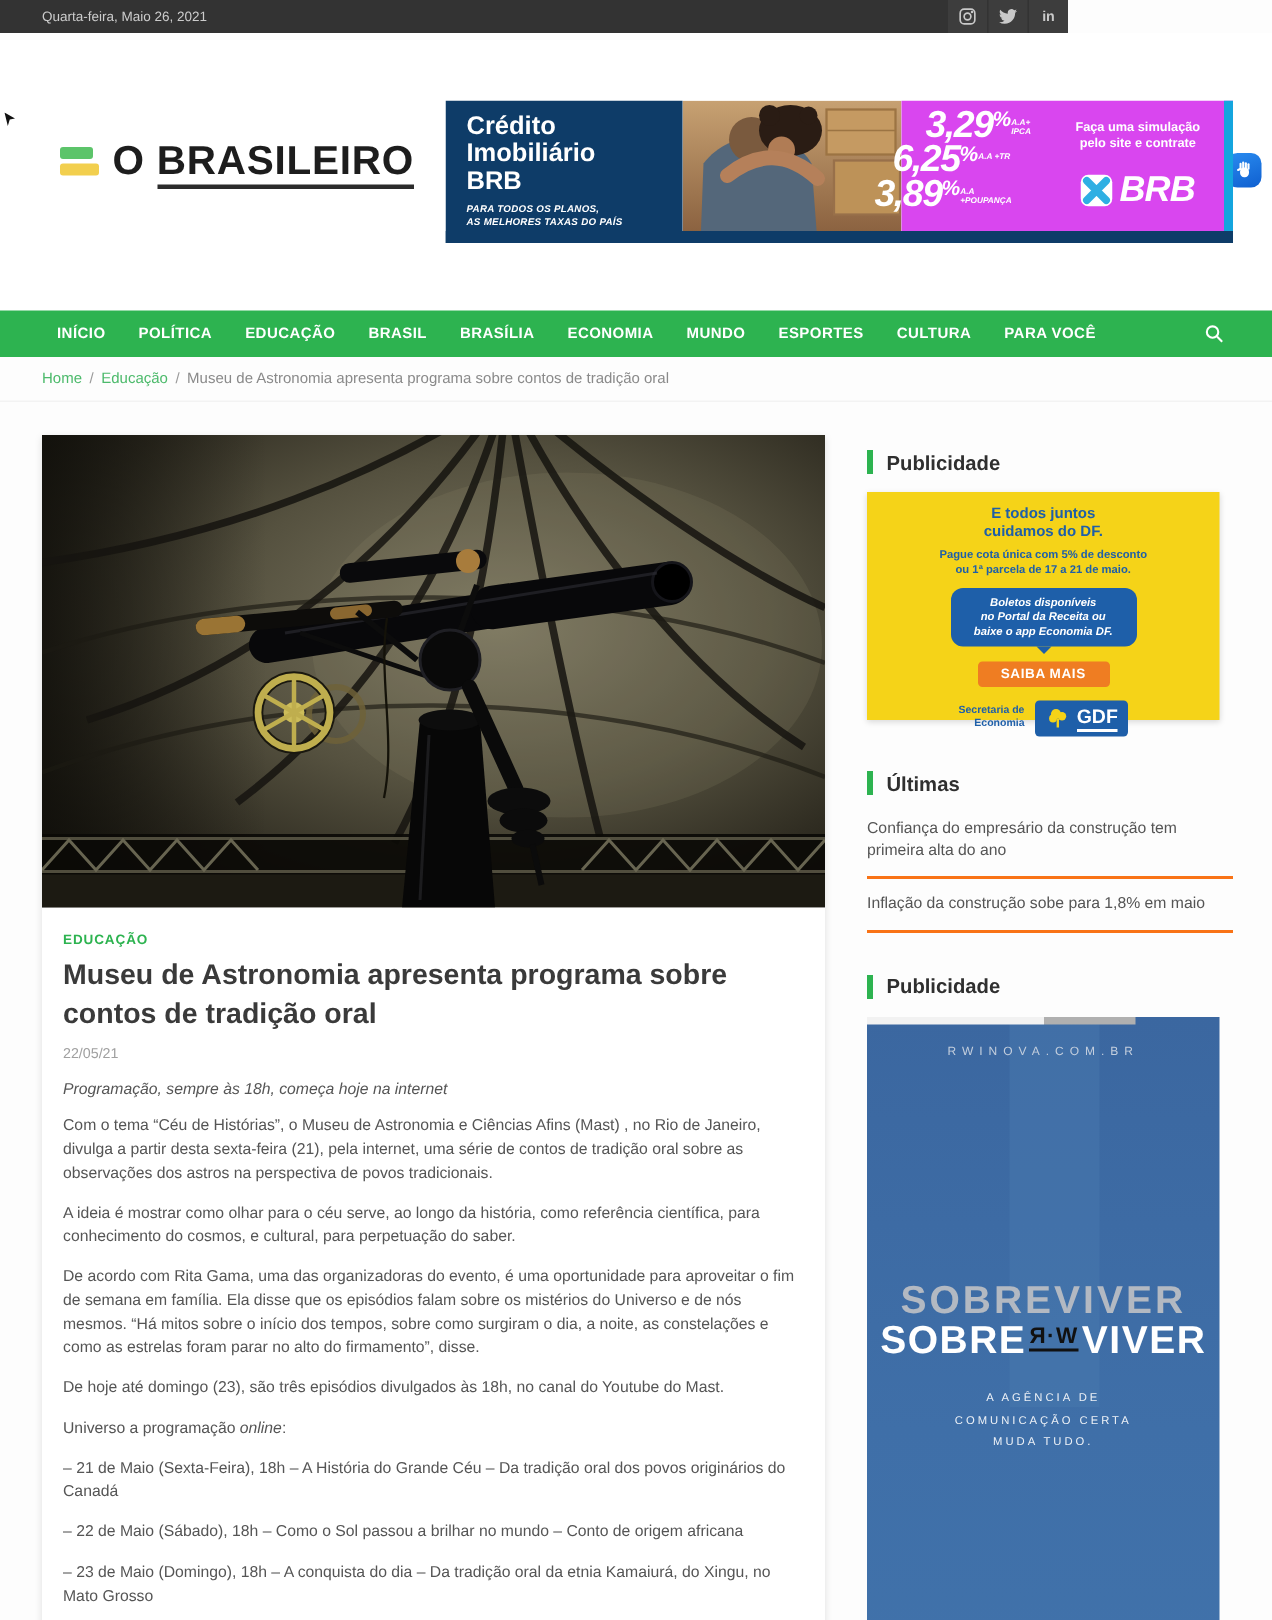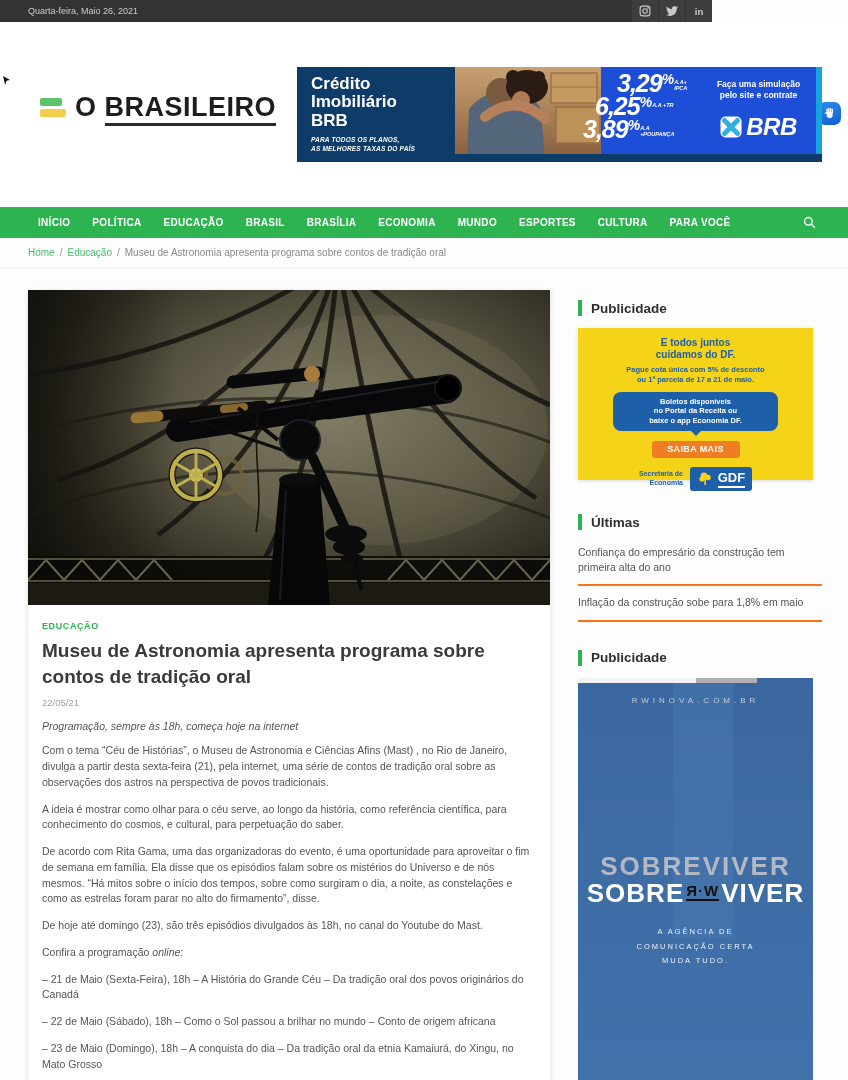--- a/index.html
+++ b/index.html
@@ -25,21 +25,21 @@
   .bar-yellow { width:26px; height:8px; background:#f2cf4e; border-radius:2px; }
   .logo-text { font-size:27px; font-weight:800; color:#1d1d1d; letter-spacing:0.5px; }
   .logo-underline { border-bottom:3px solid #2b2b2b; padding-bottom:1px; }
 
   
   .brb-banner { position:absolute; left:297px; top:45px; width:525px; height:95px; display:flex; cursor:pointer; overflow:hidden; }
   .brb-left { width:158px; background:#0e3c68; color:#ffffff; padding:8px 0 0 14px; position:relative; z-index:2; }
   .brb-title-line { font-size:17px; font-weight:800; line-height:1.08; }
   .brb-tagline { margin-top:6px; font-size:6.5px; font-weight:800; font-style:italic; line-height:1.35; letter-spacing:0.2px; }
   .brb-photo { width:146px; height:95px; flex:none; }
-  .brb-right { flex:1; background:#1d4ed8; display:flex; position:relative; }
+  .brb-right { flex:1; background:#d946ef; display:flex; position:relative; }
   .brb-rates { width:112px; padding-top:4px; color:#ffffff; margin-left:-18px; z-index:3; }
   .rate-row { display:flex; align-items:flex-start; line-height:1; }
   .rate-row.r1 { margin-left:34px; }
   .rate-row.r2 { margin-left:12px; margin-top:-2px; }
   .rate-row.r3 { margin-left:0; margin-top:-2px; }
   .rate-val { font-size:25px; font-weight:800; font-style:italic; letter-spacing:-1px; }
   .rate-pct { font-size:14px; font-weight:800; font-style:italic; margin-top:1px; }
   .rate-suffix { width:28px; font-size:5.5px; font-weight:800; font-style:italic; line-height:1.15; margin-top:8px; }
   .brb-cta-col { flex:1; display:flex; flex-direction:column; align-items:center; padding-top:12px; }
   .brb-cta { color:#ffffff; font-size:8.5px; font-weight:bold; text-align:center; line-height:1.3; }
@@ -77,21 +77,21 @@
   .sidebar { width:244px; margin-left:28px; }
   .widget-title { display:flex; align-items:center; font-size:13.5px; font-weight:bold; color:#2f2f2f; }
   .widget-title .gbar { width:4px; height:16px; background:#2db350; margin-right:9px; }
   .wt-1 { margin-top:10px; }
   .wt-2 { margin-top:34px; }
   .wt-3 { margin-top:28px; }
 
   .gdf-ad { display:block; width:235px; height:152px; background:#f5d318; margin-top:12px; padding-top:9px; cursor:pointer; box-shadow:0 1px 4px rgba(0,0,0,0.15); }
   .gdf-title { text-align:center; color:#1e5fa9; font-size:10px; font-weight:800; line-height:1.15; }
   .gdf-sub { text-align:center; color:#1e5fa9; font-size:7.5px; font-weight:800; line-height:1.3; margin-top:5px; }
-  .gdf-bubble { width:165px; margin:7px auto 0; background:#1e5fa9; border-radius:8px; padding:5px 4px; position:relative; }
+  .gdf-bubble { width:124px; margin:7px auto 0; background:#1e5fa9; border-radius:8px; padding:5px 4px; position:relative;font-style:italic; }
   .gdf-bubble-line { color:#ffffff; font-size:7.5px; font-weight:800; text-align:center; line-height:1.3; }
   .gdf-bubble:after { content:""; position:absolute; left:50%; bottom:-5px; margin-left:-5px; border-left:5px solid transparent;
                       border-right:5px solid transparent; border-top:5px solid #1e5fa9; }
   .gdf-btn { width:88px; height:17px; margin:10px auto 0; background:#ef7d22; border-radius:3px; color:#ffffff;
              font-size:9px; font-weight:800; text-align:center; line-height:17px; letter-spacing:0.4px; }
   .gdf-footer { display:flex; align-items:center; justify-content:center; margin-top:9px; }
   .gdf-secretaria { color:#1e5fa9; font-size:7px; font-weight:bold; text-align:right; line-height:1.25; margin-right:7px; }
   .gdf-logo { width:62px; height:24px; background:#1e5fa9; border-radius:3px; display:flex; align-items:center; justify-content:center; }
   .gdf-logo-word { color:#ffffff; font-size:13px; font-weight:800; margin-left:3px; border-bottom:2px solid #ffffff; padding-bottom:1px; }
 
@@ -334,21 +334,21 @@
         <div class="category">EDUCAÇÃO</div>
         <h1 class="article-title">Museu de Astronomia apresenta programa sobre contos de tradição oral</h1>
         <div class="article-date">22/05/21</div>
         <div class="article-sub">Programação, sempre às 18h, começa hoje na internet</div>
 
         <p class="body-p">Com o tema “Céu de Histórias”, o Museu de Astronomia e Ciências Afins (Mast) , no Rio de Janeiro, divulga a partir desta sexta-feira (21), pela internet, uma série de contos de tradição oral sobre as observações dos astros na perspectiva de povos tradicionais.</p>
         <p class="body-p">A ideia é mostrar como olhar para o céu serve, ao longo da história, como referência científica, para conhecimento do cosmos, e cultural, para perpetuação do saber.</p>
         <p class="body-p">De acordo com Rita Gama, uma das organizadoras do evento, é uma oportunidade para aproveitar o fim de semana em família. Ela disse que os episódios falam sobre os mistérios do Universo e de nós mesmos. “Há mitos sobre o início dos tempos, sobre como surgiram o dia, a noite, as constelações e como as estrelas foram parar no alto do firmamento”, disse.</p>
         <p class="body-p">De hoje até domingo (23), são três episódios divulgados às 18h, no canal do Youtube do Mast.</p>
 
-        <p class="body-p"><span>Confira a programação </span><em>online</em><span>:</span></p>
+        <p class="body-p"><span>Universo a programação </span><em>online</em><span>:</span></p>
 
         <p class="body-p">– 21 de Maio (Sexta-Feira), 18h – A História do Grande Céu – Da tradição oral dos povos originários do Canadá</p>
         <p class="body-p">– 22 de Maio (Sábado), 18h – Como o Sol passou a brilhar no mundo – Conto de origem africana</p>
         <p class="body-p">– 23 de Maio (Domingo), 18h – A conquista do dia – Da tradição oral da etnia Kamaiurá, do Xingu, no Mato Grosso</p>
 
       </div>
     </main>
 
     <aside class="sidebar">
 

